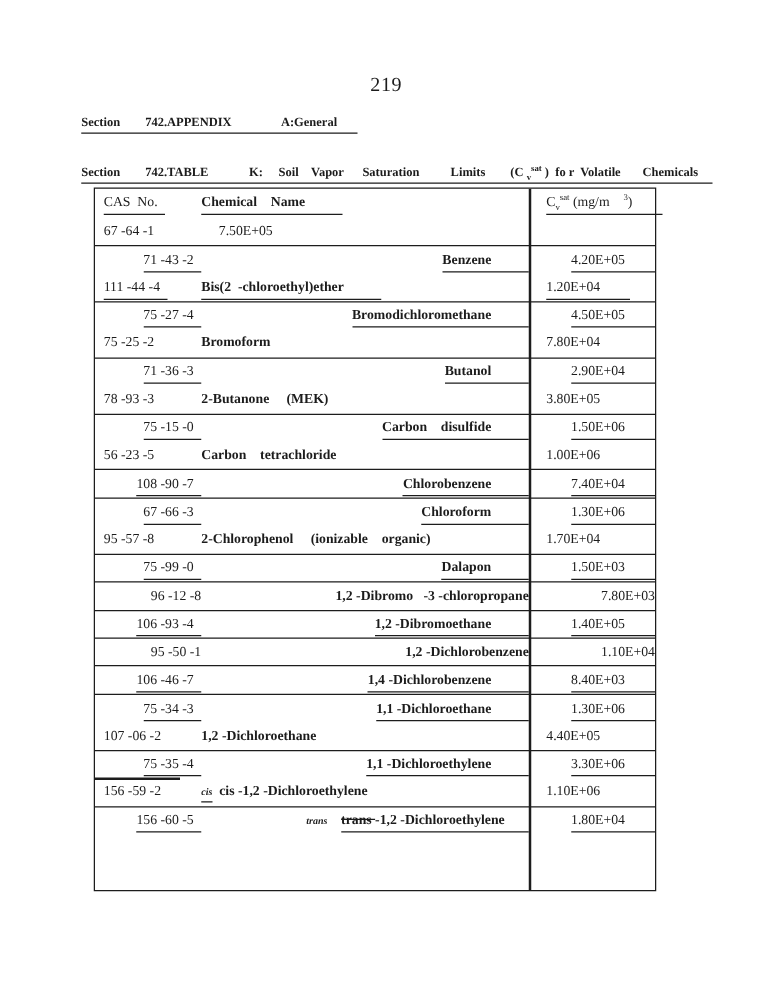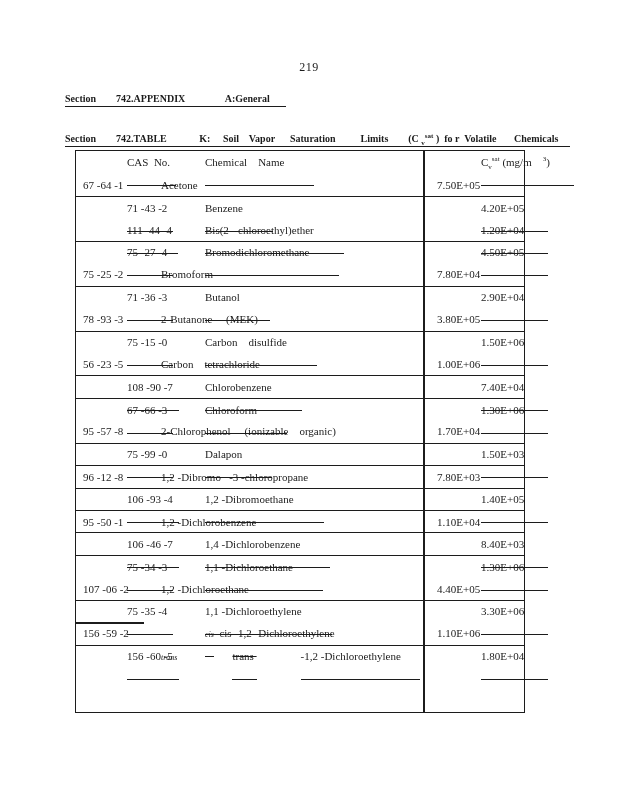--- a/index.html
+++ b/index.html
@@ -6,21 +6,21 @@
   body{
     width:618px;height:800px;
     background:#ffffff;
     position:relative;
     font-family:"Liberation Serif", serif;
     color:#1c1c1c;
     overflow:hidden;
   }
   .page-number{
     position:absolute;top:60px;left:0;width:618px;
-    text-align:center;font-size:12px;letter-spacing:0.5px;
+    text-align:center;font-size:16px;letter-spacing:0.5px;
   }
   .section-line{
     position:absolute;left:65px;
     font-size:10px;font-weight:bold;
     white-space:pre;
   }
   .section-line .ul{
     display:inline-block;
     border-bottom:1.4px solid #1c1c1c;
     padding-bottom:1.5px;
@@ -41,29 +41,29 @@
   .col-divider{
     position:absolute;left:347px;top:0;bottom:0;width:1.6px;
     background:#1c1c1c;
   }
   .row{
     display:flex;align-items:center;
     height:22.44px;box-sizing:border-box;
     position:relative;
     font-size:11px;white-space:pre;
   }
-  .row.full{border-top:1.6px solid #1c1c1c;}
+  .row.full{border-top:1.6px solid #1c1c1c;text-align:right;}
   .row.partial::before{
     content:'';position:absolute;left:0;top:0;width:68px;height:1.6px;
     background:#1c1c1c;
   }
   .c-cas{width:85px;padding-left:7px;box-sizing:border-box;}
-  .c-name{flex:1;}
+  .c-name{flex:1;font-weight:bold;}
   .c-val{width:101px;padding-left:14px;box-sizing:border-box;}
-  .u{border-bottom:1.2px solid #1c1c1c;padding-bottom:17px;margin-left:44px;}
+  .u{border-bottom:1.2px solid #1c1c1c;padding-bottom:3px;}
   .tail-cas{padding-right:6px;}
   .tail-name{padding-right:30px;}
   .tail-val{padding-right:24px;}
   .it{font-style:italic;font-size:8px;}
   .strike{text-decoration:line-through;}
 </style>
 </head>
 <body>
 
 <div class="page-number">219</div>
@@ -75,21 +75,21 @@
 <div class="sat-table">
   <div class="col-divider"></div>
 
   <div class="row">
     <div class="c-cas"><span class="u tail-cas">CAS  No.</span></div>
     <div class="c-name"><span class="u tail-name">Chemical    Name</span></div>
     <div class="c-val"><span class="u tail-val"><span>C</span><sub>v</sub><sup>sat</sup><span> (mg/m    </span><sup>3</sup><span>)</span></span></div>
   </div>
 
   <div id="table-body">
-      <div class="row"><div class="c-cas"><span>67 -64 -1</span></div><div class="c-name"><span>Acetone</span></div><div class="c-val"><span>7.50E+05</span></div></div>
+      <div class="row"><div class="c-cas"><span>67 -64 -1</span></div><div class="c-val"><span>7.50E+05</span></div></div>
       <div class="row full"><div class="c-cas"><span class="u tail-cas">71 -43 -2</span></div><div class="c-name"><span class="u tail-name">Benzene</span></div><div class="c-val"><span class="u tail-val">4.20E+05</span></div></div>
       <div class="row"><div class="c-cas"><span class="u tail-cas">111 -44 -4</span></div><div class="c-name"><span class="u tail-name">Bis(2  -chloroethyl)ether</span></div><div class="c-val"><span class="u tail-val">1.20E+04</span></div></div>
       <div class="row full"><div class="c-cas"><span class="u tail-cas">75 -27 -4</span></div><div class="c-name"><span class="u tail-name">Bromodichloromethane</span></div><div class="c-val"><span class="u tail-val">4.50E+05</span></div></div>
       <div class="row"><div class="c-cas"><span>75 -25 -2</span></div><div class="c-name"><span>Bromoform</span></div><div class="c-val"><span>7.80E+04</span></div></div>
       <div class="row full"><div class="c-cas"><span class="u tail-cas">71 -36 -3</span></div><div class="c-name"><span class="u tail-name">Butanol</span></div><div class="c-val"><span class="u tail-val">2.90E+04</span></div></div>
       <div class="row"><div class="c-cas"><span>78 -93 -3</span></div><div class="c-name"><span>2-Butanone     (MEK)</span></div><div class="c-val"><span>3.80E+05</span></div></div>
       <div class="row full"><div class="c-cas"><span class="u tail-cas">75 -15 -0</span></div><div class="c-name"><span class="u tail-name">Carbon    disulfide</span></div><div class="c-val"><span class="u tail-val">1.50E+06</span></div></div>
       <div class="row"><div class="c-cas"><span>56 -23 -5</span></div><div class="c-name"><span>Carbon    tetrachloride</span></div><div class="c-val"><span>1.00E+06</span></div></div>
       <div class="row full"><div class="c-cas"><span class="u tail-cas">108 -90 -7</span></div><div class="c-name"><span class="u tail-name">Chlorobenzene</span></div><div class="c-val"><span class="u tail-val">7.40E+04</span></div></div>
       <div class="row full"><div class="c-cas"><span class="u tail-cas">67 -66 -3</span></div><div class="c-name"><span class="u tail-name">Chloroform</span></div><div class="c-val"><span class="u tail-val">1.30E+06</span></div></div>

